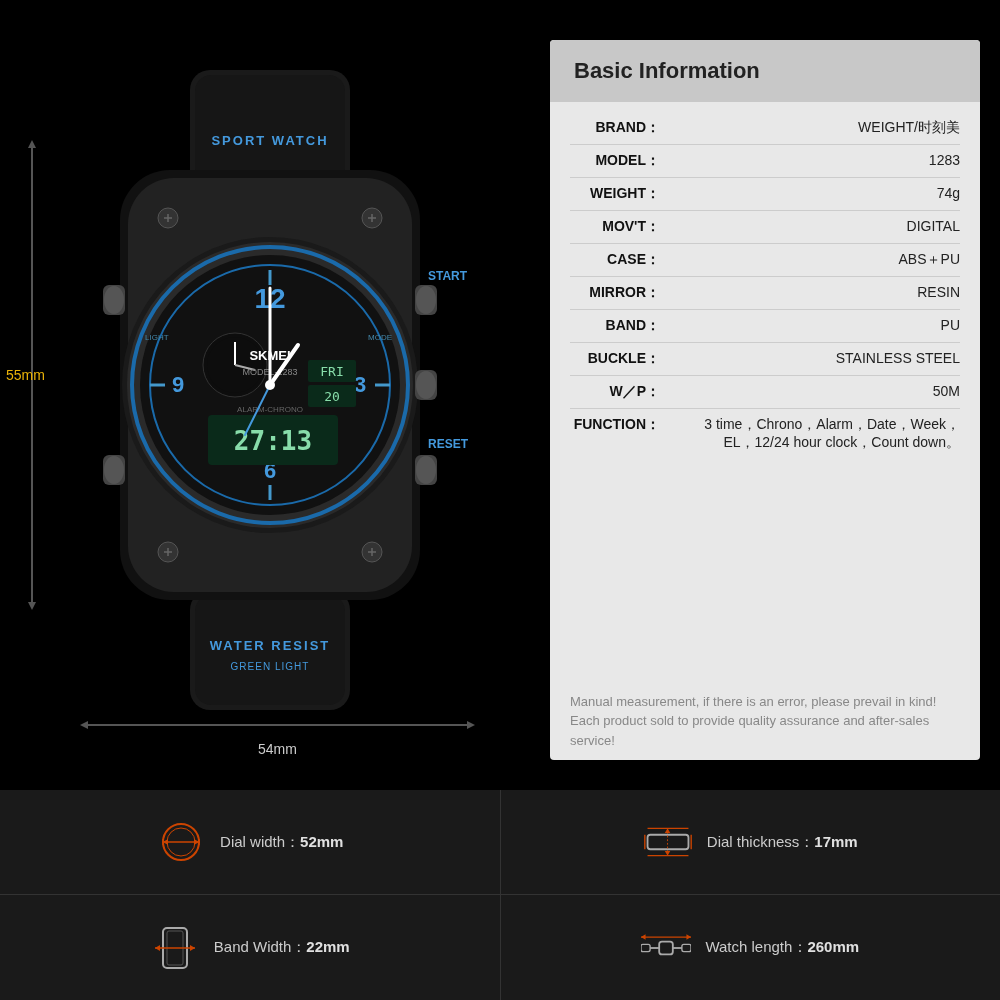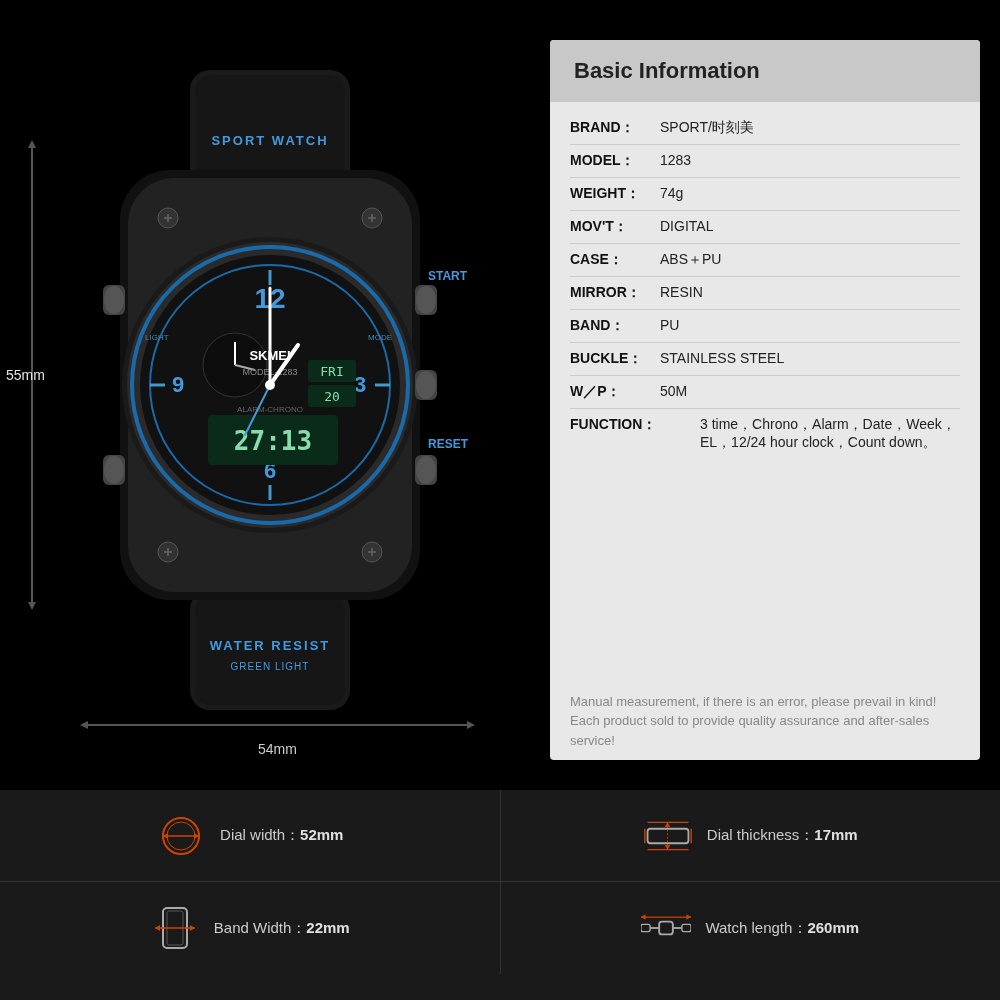--- a/index.html
+++ b/index.html
@@ -46,21 +46,21 @@
       align-items: center;
       height: 470px;
     }
     .dim-line-v {
       width: 2px;
       flex: 1;
       background: #555;
       position: relative;
     }
     .dim-label-55 {
-      color: #e5e5e5;
+      color: #eab308;
       font-size: 14px;
       writing-mode: horizontal-tb;
       position: absolute;
       left: -25px;
       top: 50%;
       transform: translateY(-50%);
       white-space: nowrap;
     }
     .dim-arrow-top, .dim-arrow-bottom {
       width: 0;
@@ -123,20 +123,21 @@
 
     .info-card-header h2 {
       font-size: 22px;
       font-weight: bold;
       color: #222;
     }
 
     .info-card-body {
       padding: 10px 20px 10px 20px;
       flex: 1;
+      text-align: right;
     }
 
     .info-row {
       display: flex;
       flex-direction: row;
       padding: 7px 0;
       border-bottom: 1px solid #ccc;
       align-items: flex-start;
     }
     .info-row:last-child {
@@ -169,21 +170,21 @@
     .bottom-section {
       height: 210px;
       background: #1a1a1a;
       display: flex;
       flex-direction: column;
     }
 
     .specs-row {
       display: flex;
       flex-direction: row;
-      height: 92px;
+      height: 105px;
       border-bottom: 1px solid #333;
     }
 
     .spec-item {
       flex: 1;
       display: flex;
       flex-direction: row;
       align-items: center;
       justify-content: center;
       padding: 10px 20px;
@@ -348,21 +349,21 @@
     </div>
 
     <div class="info-card">
       <div class="info-card-header">
         <h2>Basic Information</h2>
       </div>
       <div class="info-card-body" id="info-rows-container">
 
       <div class="info-row">
             <span class="info-label">BRAND：</span>
-            <span class="info-value">SPORT/时刻美</span>
+            <span class="info-value">WEIGHT/时刻美</span>
           </div>
           <div class="info-row">
             <span class="info-label">MODEL：</span>
             <span class="info-value">1283</span>
           </div>
           <div class="info-row">
             <span class="info-label">WEIGHT：</span>
             <span class="info-value">74g</span>
           </div>
           <div class="info-row">

